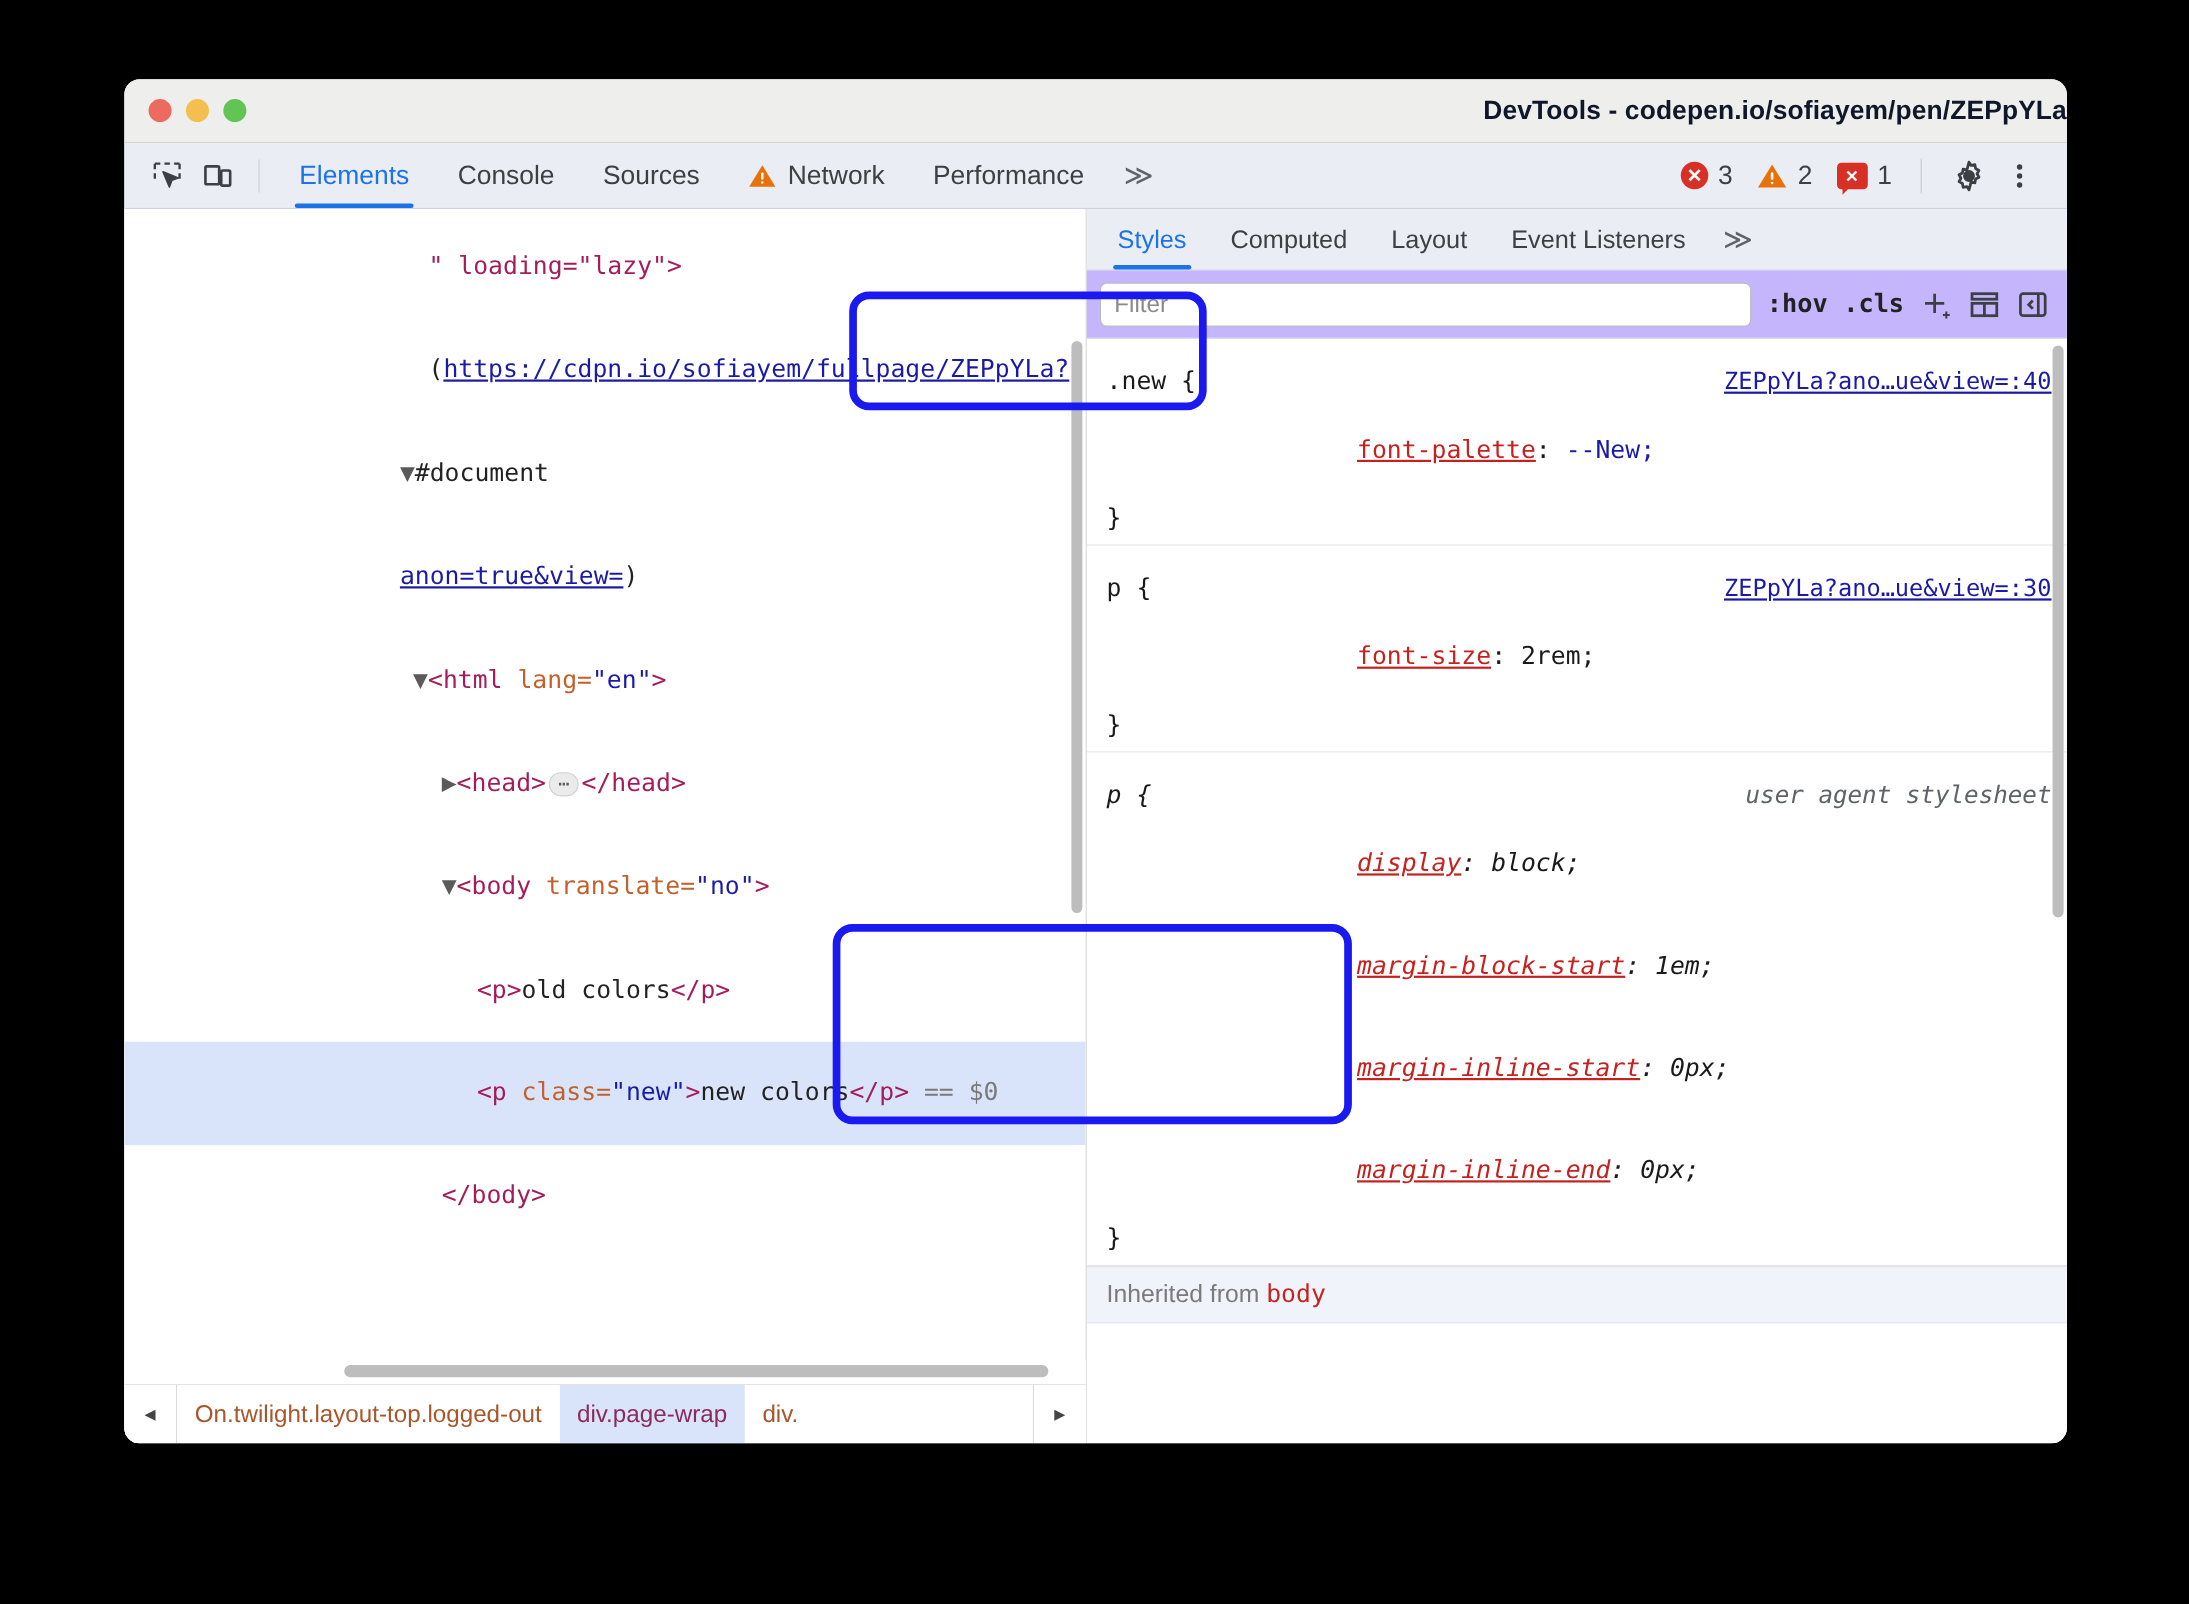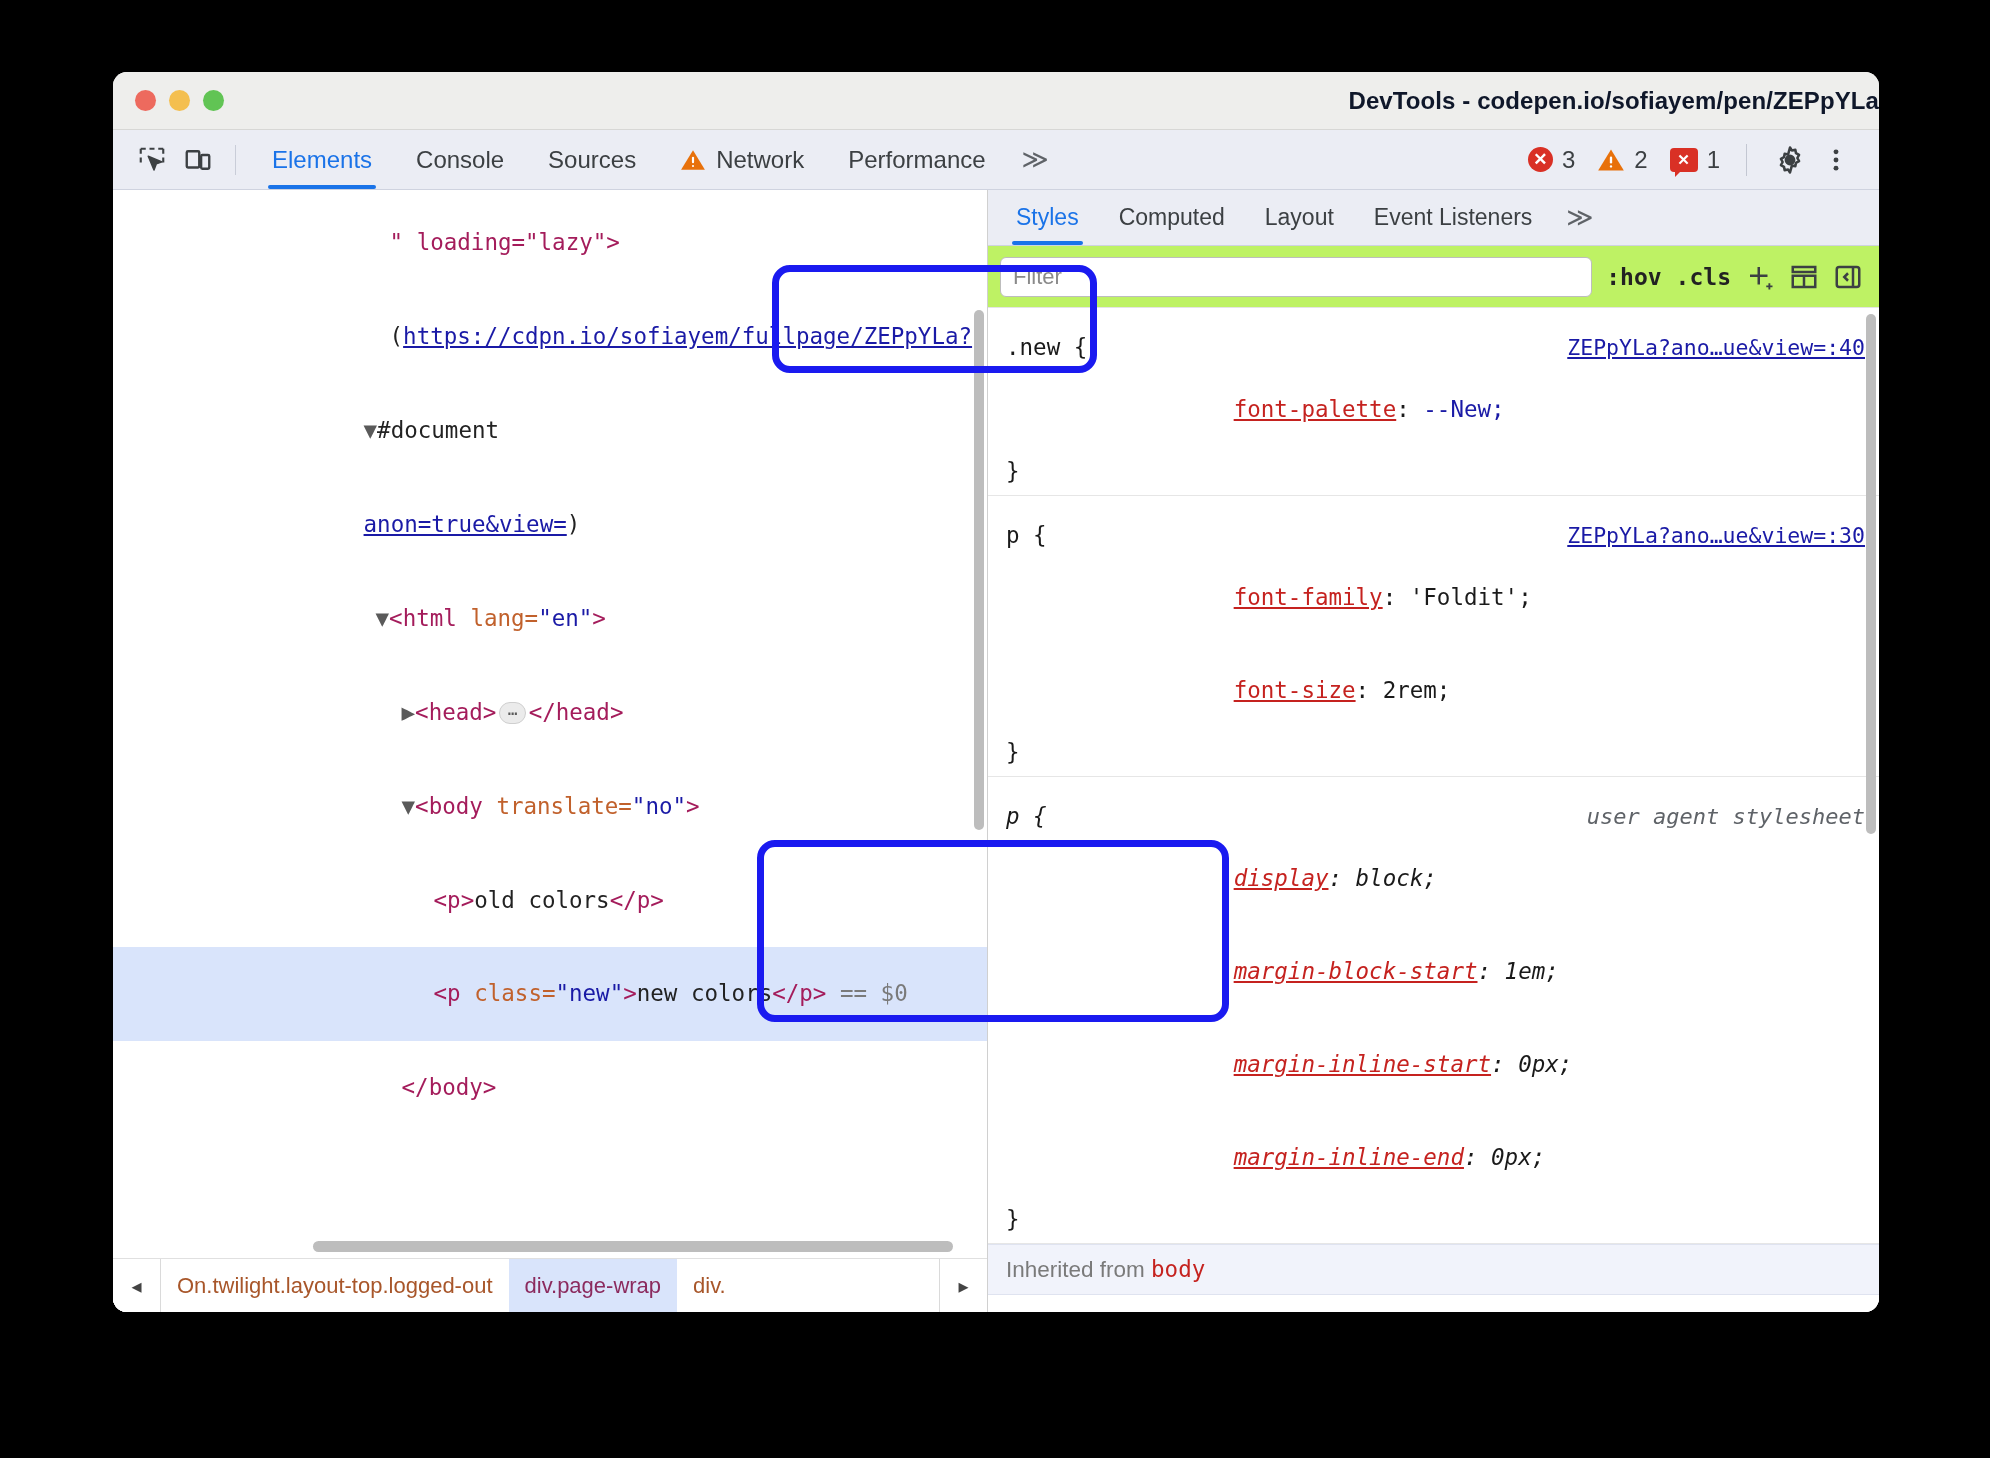--- a/index.html
+++ b/index.html
@@ -171,21 +171,21 @@
     font-size: 23px; color: #3c4043; padding: 0 20px; height: 100%;
     display: flex; align-items: center; position: relative; white-space: nowrap;
   }
   .stab.active { color: #1a73e8; }
   .stab.active::after {
     content: ""; position: absolute; left: 16px; right: 16px; bottom: 0;
     height: 4px; background: #1a73e8; border-radius: 2px;
   }
   .filterbar {
     flex: 0 0 62px; display: flex; align-items: center;
-    padding: 0 16px 0 12px; background: #bef264; border-bottom: 1px solid #e4e4e4;
+    padding: 0 16px 0 12px; background: #c4b5fd; border-bottom: 1px solid #e4e4e4;
     gap: 14px;
   }
   .filter-input {
     flex: 1; height: 40px; border: 1px solid #bdbdbd; border-radius: 6px;
     padding: 0 12px; font-size: 22px; color: #8a8a8a;
     display: flex; align-items: center; background: #fff;
   }
   .fb-txt { font-size: 23px; font-weight: bold; color: #222; font-family:"DejaVu Sans Mono", monospace; }
   .fb-ico { color: #3c4043; display: flex; align-items: center; }
 
@@ -439,23 +439,20 @@
             </div>
             <div class="sel-txt">}</div>
           </div>
 
           <div class="rule">
             <div class="rule-head">
               <span class="sel-txt">p {</span>
               <span class="src-link">ZEPpYLa?ano…ue&amp;view=:30</span>
             </div>
             <div class="decl">
-              <span class="prop">font-family</span><span class="brace">: </span><span class="val-dark">'Foldit';</span>
-            </div>
-            <div class="decl">
               <span class="prop">font-size</span><span class="brace">: </span><span class="val-dark">2rem;</span>
             </div>
             <div class="sel-txt">}</div>
           </div>
 
           <div class="rule">
             <div class="rule-head">
               <span class="sel-txt" style="font-style:italic">p {</span>
               <span class="src-plain">user agent stylesheet</span>
             </div>

